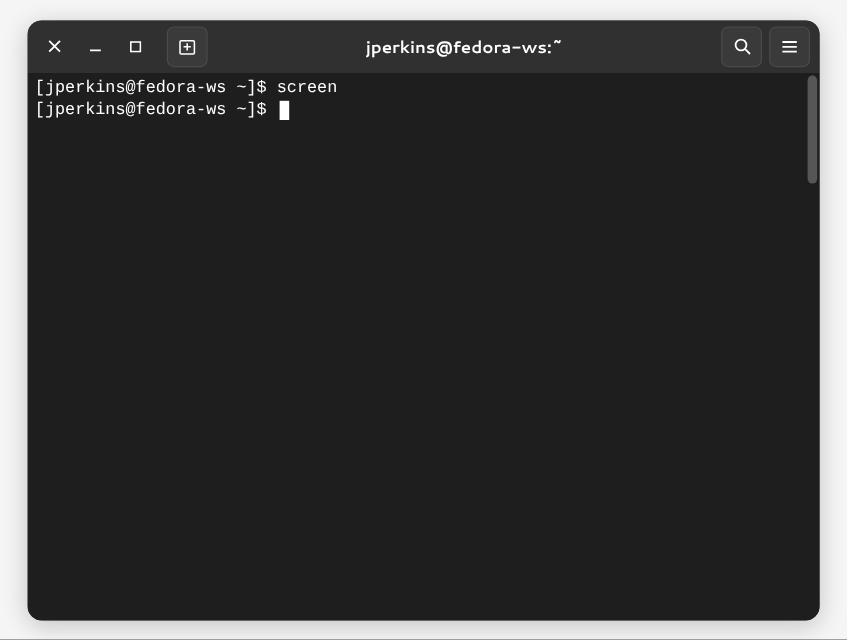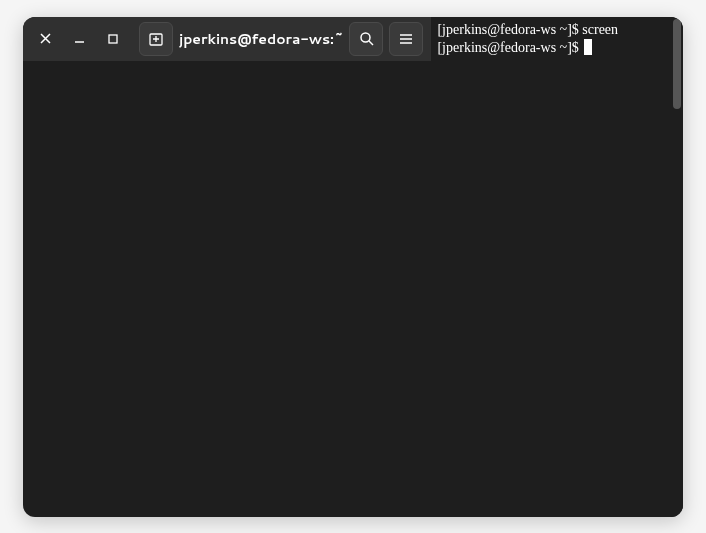--- a/index.html
+++ b/index.html
@@ -17,20 +17,21 @@
       justify-content: center;
     }
     .window {
       width: 660px;
       height: 500px;
       background: #1e1e1e;
       border-radius: 12px;
       overflow: hidden;
       box-shadow: 0 4px 20px rgba(0,0,0,0.2);
       display: flex;
+      flex-direction: column;
     }
     .titlebar {
       height: 44px;
       background: #303030;
       display: flex;
       align-items: center;
       padding: 0 8px;
       gap: 6px;
       flex-shrink: 0;
     }
@@ -73,21 +74,21 @@
       flex: 1;
       text-align: center;
       color: #ffffff;
       font-weight: 600;
       font-size: 14px;
     }
     .terminal-body {
       flex: 1;
       background: #1e1e1e;
       padding: 4px 6px;
-      font-family: Liberation Serif, serif;
+      font-family: Liberation Mono, monospace;
       font-size: 14px;
       line-height: 1.3;
       color: #ffffff;
       overflow: auto;
       position: relative;
     }
     .terminal-line {
       white-space: pre;
     }
     .cursor {

